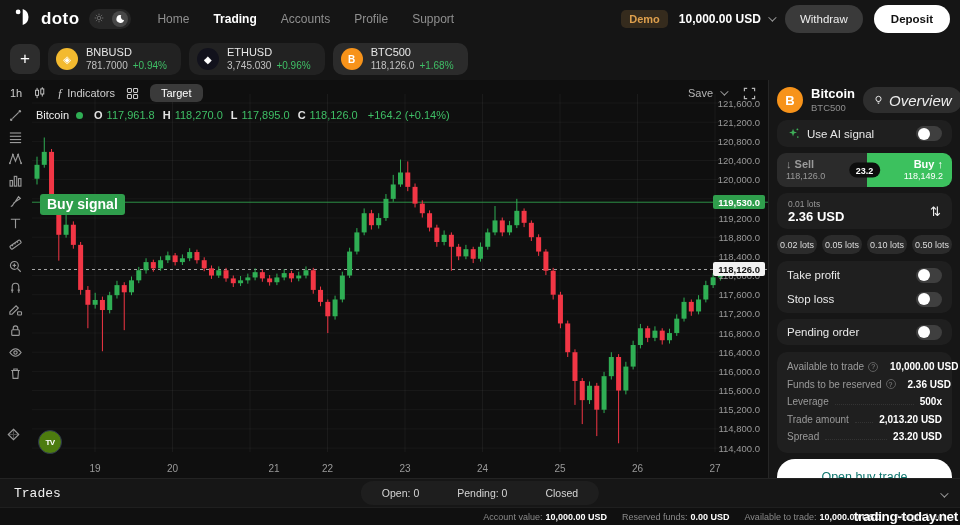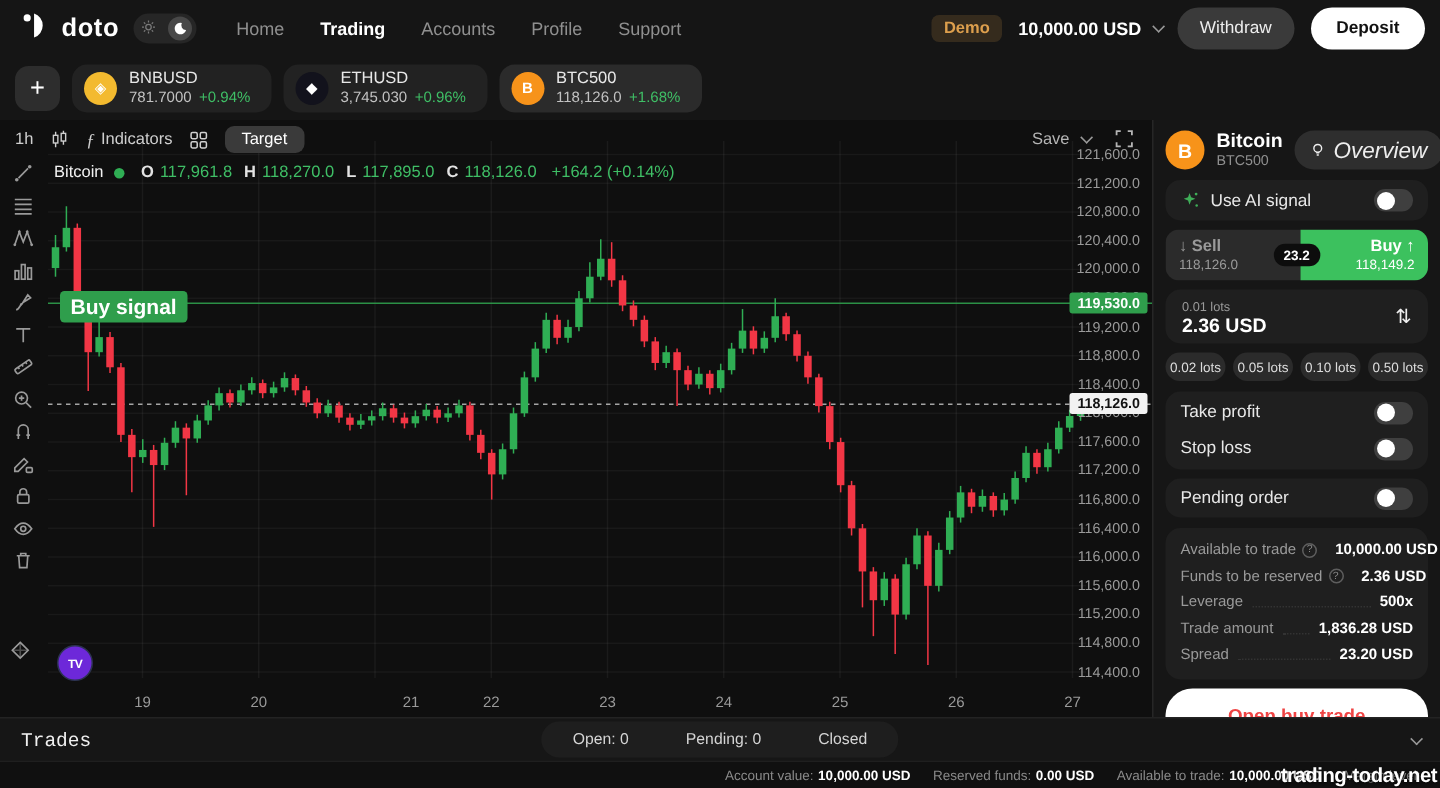--- a/index.html
+++ b/index.html
@@ -50,21 +50,21 @@
   .legend .dot { width:7px; height:7px; border-radius:50%; background:#2fae54; margin-right:7px; }
   .legend b { color:#e3e3e3; }
   .legend .val { color:#3fbf66; margin-right:4px; }
   .legend .chg { color:#3fbf66; margin-left:2px; }
 
   .tools-col { position:absolute; left:0; top:28px; width:30px; display:flex; flex-direction:column; align-items:center; gap:6.5px; z-index:6; }
   .tool { width:18px; height:15px; display:flex; align-items:center; justify-content:center; cursor:pointer; }
   .tool svg { width:15px; height:15px; stroke:#9a9a9a; fill:none; stroke-width:1.2; }
   .tool-bottom { position:absolute; left:6px; bottom:32px; z-index:6; cursor:pointer; }
   .tool-bottom svg { width:15px; height:15px; stroke:#9a9a9a; fill:none; stroke-width:1.2; }
-  .tv-logo { position:absolute; left:38px; bottom:24px; width:24px; height:24px; border-radius:50%; background:#6d28d9; border:1px solid #2c3350; color:#fff; font-size:8px; font-weight:bold; display:flex; align-items:center; justify-content:center; z-index:6; cursor:pointer; letter-spacing:-.5px; }
+  .tv-logo { position:absolute; left:38px; bottom:24px; width:24px; height:24px; border-radius:50%; background:#4d7c0f; border:1px solid #2c3350; color:#fff; font-size:8px; font-weight:bold; display:flex; align-items:center; justify-content:center; z-index:6; cursor:pointer; letter-spacing:-.5px; }
 
   .axis-label { position:absolute; right:8px; font-size:9.5px; color:#9a9a9a; z-index:4; }
   .badge { position:absolute; right:3px; padding:1.5px 5px; font-size:9.5px; border-radius:2px; z-index:7; font-weight:bold; }
   .buy-badge { background:#2f9e4c; color:#fff; }
   .price-badge { background:#f2f2f2; color:#111; }
   .time-label { position:absolute; font-size:10px; color:#9a9a9a; transform:translateX(-50%); bottom:4px; z-index:4; }
   .buy-signal-label { position:absolute; background:#2f9e4c; color:#fff; font-size:14px; font-weight:bold; padding:2.5px 7px; border-radius:3px; z-index:7; }
 
   
   .trade-panel { width:192px; height:398px; background:#161616; border-left:1px solid #262626; padding:5px 8px 8px; display:flex; flex-direction:column; overflow:hidden; }
@@ -91,21 +91,21 @@
   .chip { flex:1; background:#2b2b2b; border-radius:10px; height:19px; display:flex; align-items:center; justify-content:center; font-size:9px; color:#ddd; cursor:pointer; }
   .tpsl-card { margin-bottom:6px; padding:2px 0; }
   .toggle-row { height:24px; display:flex; align-items:center; padding:0 10px; font-size:11.5px; color:#e8e8e8; }
   .pending-card { margin-bottom:7px; padding:1px 0; }
   .summary-card { padding:6px 10px 7px; margin-bottom:6px; }
   .sum-row { display:flex; align-items:center; height:17.5px; font-size:10px; }
   .sum-label { color:#9a9a9a; display:flex; gap:4px; align-items:center; flex:none; }
   .sum-fill { flex:1; border-bottom:1px dotted #333; margin:6px 6px 0; }
   .sum-value { color:#fff; font-weight:bold; flex:none; }
   .info-ic { width:10px; height:10px; border-radius:50%; border:1px solid #5e5e5e; color:#8a8a8a; font-size:7px; display:flex; align-items:center; justify-content:center; }
-  .submit-btn { margin-top:auto; height:36px; border-radius:18px; background:#fff; color:#ef4444; font-size:12.5px; font-weight:bold; display:flex; align-items:center; justify-content:center; cursor:pointer; flex:none; }
+  .submit-btn { margin-top:auto; height:36px; border-radius:18px; background:#fff; color:#0f766e; font-size:12.5px; font-weight:normal; display:flex; align-items:center; justify-content:center; cursor:pointer; flex:none; }
 
   
   .trades-bar { height:29px; background:#161616; border-top:1px solid #232323; display:flex; align-items:center; position:relative; padding:0 14px; }
   .trades-title { font-size:13px; color:#f0f0f0;font-family:Liberation Mono, monospace; }
   .trades-tabs { position:absolute; left:50%; top:50%; transform:translate(-50%,-50%); background:#1e1e1e; border-radius:13px; display:flex; padding:2px; }
   .trades-tab { padding:4px 19px; font-size:10.5px; color:#d5d5d5; border-radius:11px; cursor:pointer; }
   .trades-chevron { margin-left:auto; cursor:pointer; }
   .status-bar { height:18px; background:#101010; border-top:1px solid #1f1f1f; display:flex; align-items:center; justify-content:flex-end; gap:15px; padding-right:10px; font-size:9px; color:#8a8a8a; position:relative; }
   .status-item b { color:#fff; margin-left:3px; }
   .watermark { position:absolute; right:2px; bottom:1px; font-size:13.5px; font-weight:bold; color:#fff; text-shadow:0 1px 2px rgba(0,0,0,.85); z-index:9; letter-spacing:-.3px; }
@@ -690,21 +690,21 @@
           <span class="sum-value">2.36 USD</span>
         </div>
         <div class="sum-row">
           <span class="sum-label">Leverage</span>
           <span class="sum-fill"></span>
           <span class="sum-value">500x</span>
         </div>
         <div class="sum-row">
           <span class="sum-label">Trade amount</span>
           <span class="sum-fill"></span>
-          <span class="sum-value">1,836.28 USD</span>
+          <span class="sum-value">2,013.20 USD</span>
         </div>
         <div class="sum-row">
           <span class="sum-label">Spread</span>
           <span class="sum-fill"></span>
           <span class="sum-value">23.20 USD</span>
         </div>
       </div>
 
     <div class="submit-btn">Open buy trade</div>
   </aside>

